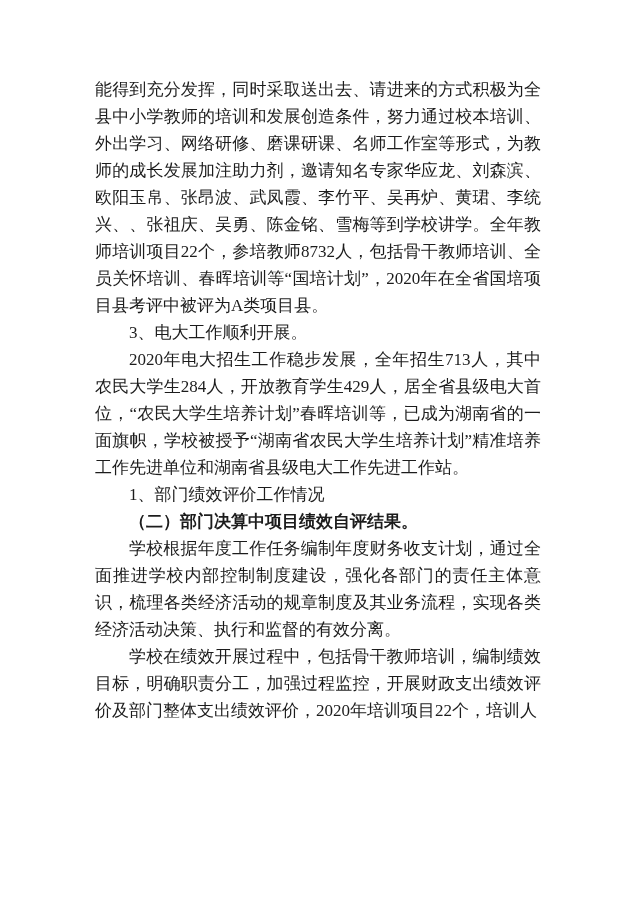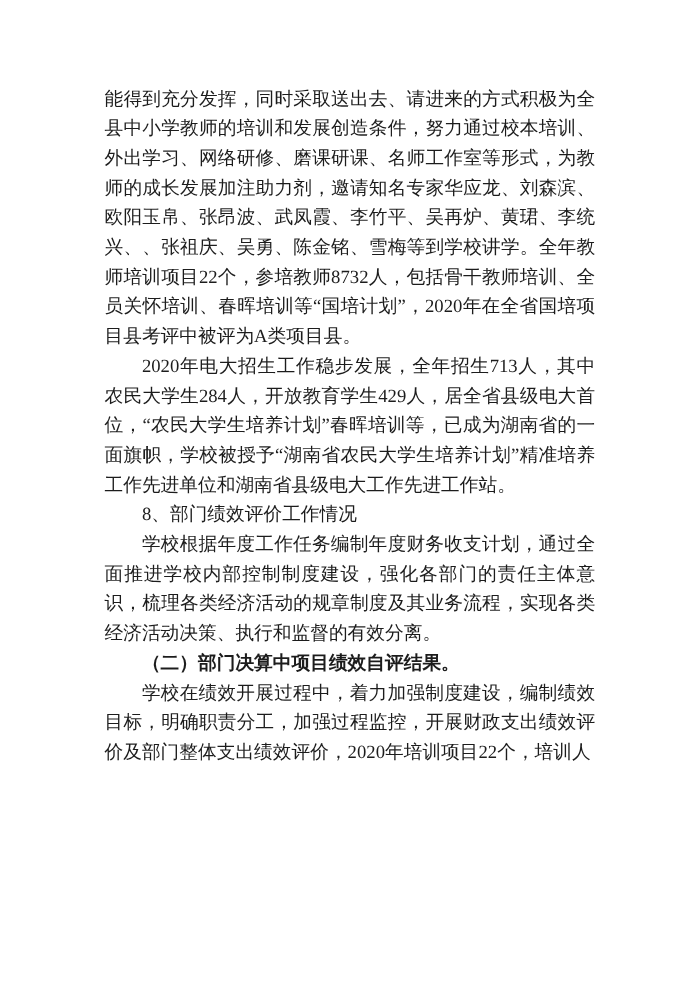--- a/index.html
+++ b/index.html
@@ -35,19 +35,20 @@
   .para.bold {
     font-weight: bold;
   }
 </style>
 </head>
 <body>
 
 <div class="page">
   <div class="content">
     <p class="para no-indent">能得到充分发挥，同时采取送出去、请进来的方式积极为全县中小学教师的培训和发展创造条件，努力通过校本培训、外出学习、网络研修、磨课研课、名师工作室等形式，为教师的成长发展加注助力剂，邀请知名专家华应龙、刘森滨、欧阳玉帛、张昂波、武凤霞、李竹平、吴再炉、黄珺、李统兴、、张祖庆、吴勇、陈金铭、雪梅等到学校讲学。全年教师培训项目22个，参培教师8732人，包括骨干教师培训、全员关怀培训、春晖培训等“国培计划”，2020年在全省国培项目县考评中被评为A类项目县。</p>
+    <p class="para">3、电大工作顺利开展。</p>
     <p class="para">2020年电大招生工作稳步发展，全年招生713人，其中农民大学生284人，开放教育学生429人，居全省县级电大首位，“农民大学生培养计划”春晖培训等，已成为湖南省的一面旗帜，学校被授予“湖南省农民大学生培养计划”精准培养工作先进单位和湖南省县级电大工作先进工作站。</p>
-    <p class="para">8、部门绩效评价工作情况</p>
+    <p class="para">1、部门绩效评价工作情况</p>
+    <p class="para bold">（二）部门决算中项目绩效自评结果。</p>
     <p class="para">学校根据年度工作任务编制年度财务收支计划，通过全面推进学校内部控制制度建设，强化各部门的责任主体意识，梳理各类经济活动的规章制度及其业务流程，实现各类经济活动决策、执行和监督的有效分离。</p>
-    <p class="para bold">（二）部门决算中项目绩效自评结果。</p>
-    <p class="para">学校在绩效开展过程中，着力加强制度建设，编制绩效目标，明确职责分工，加强过程监控，开展财政支出绩效评价及部门整体支出绩效评价，2020年培训项目22个，培训人</p>
+    <p class="para">学校在绩效开展过程中，包括骨干教师培训，编制绩效目标，明确职责分工，加强过程监控，开展财政支出绩效评价及部门整体支出绩效评价，2020年培训项目22个，培训人</p>
   </div>
 </div>
 
 </body></html>

